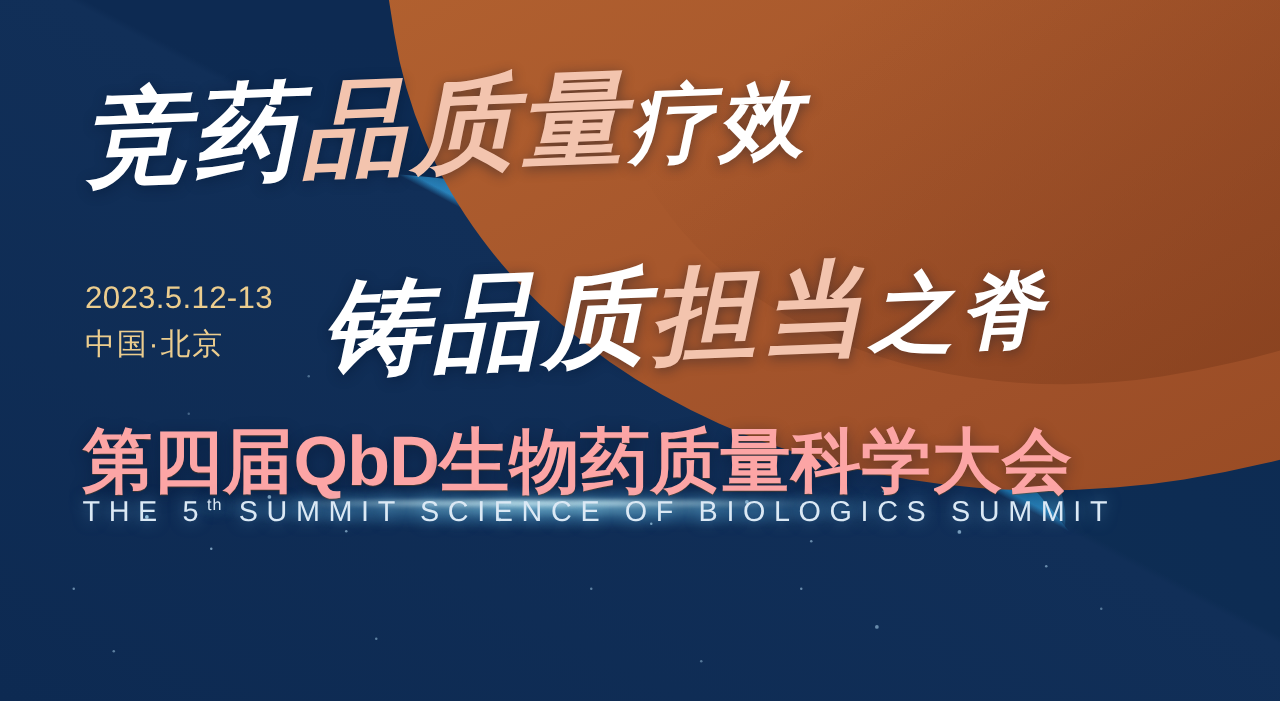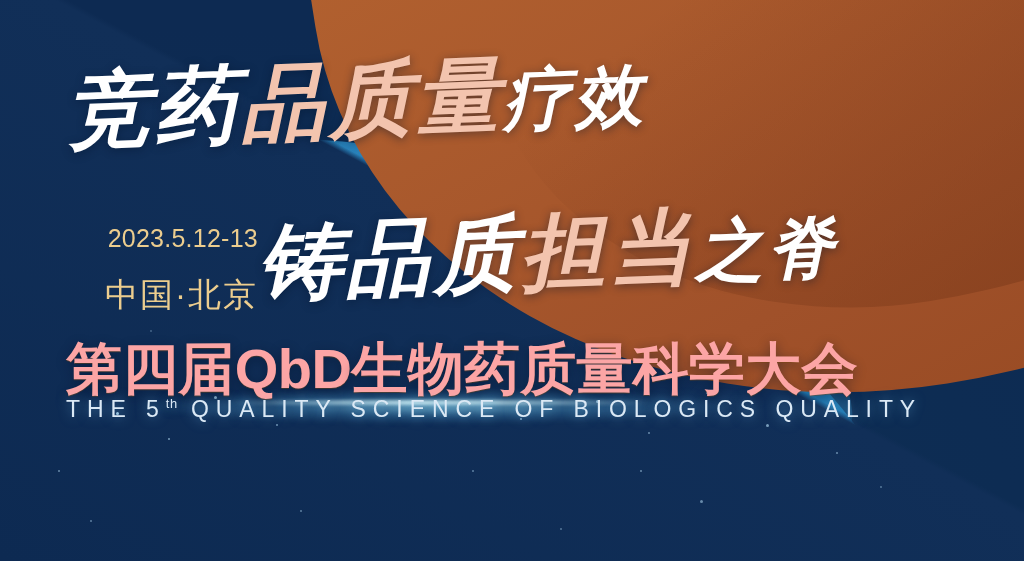--- a/index.html
+++ b/index.html
@@ -107,26 +107,26 @@
     letter-spacing:.04em;
     text-shadow:0 2px 10px rgba(0,20,45,.45);
   }
   #calli1{left:66px;top:44px;font-size:84px;transform:rotate(-2.2deg);}
   #calli2{left:258px;top:196px;font-size:84px;transform:rotate(-2.2deg);}
   .calli .pink{color:#f3c4ae;}
   .calli .sm{font-size:68px;}
 
   #date-block{
     position:absolute;left:68px;top:222px;
-    width:190px;text-align:right;
+    width:190px;text-align:left;
     color:#eccd8e;
     line-height:1.32;
   }
   #date-line{font-size:25px;letter-spacing:.01em;}
-  #city-line{font-size:33px;letter-spacing:.06em;margin-top:18px;}
+  #city-line{font-size:24px;letter-spacing:.06em;margin-top:5px;}
 
   #main-title{
     position:absolute;left:66px;top:332px;
     font-size:56px;font-weight:700;
     color:#fca5a5;
     letter-spacing:.005em;
     white-space:nowrap;
     text-shadow:0 1px 0 rgba(120,70,20,.45), 0 3px 12px rgba(0,15,40,.45);
   }
   #main-title .lat{font-family:"Liberation Sans",sans-serif;letter-spacing:-.01em;}
@@ -222,18 +222,18 @@
     <div id="date-block">
       <div id="date-line">2023.5.12-13</div>
       <div id="city-line">中国·北京</div>
     </div>
 
     <div id="main-title">
       <span>第四届</span><span class="lat">QbD</span><span>生物药质量科学大会</span>
     </div>
 
     <div id="sub-en">
-      <span>THE 5</span><sup>th</sup>&nbsp;<span>QUALITY SCIENCE OF BIOLOGICS QUALITY</span>
+      <span>THE 5</span><sup>th</sup>&nbsp;<span>SUMMIT SCIENCE OF BIOLOGICS SUMMIT</span>
     </div>
 
 
   </div>
 </div>
 
 </body></html>

